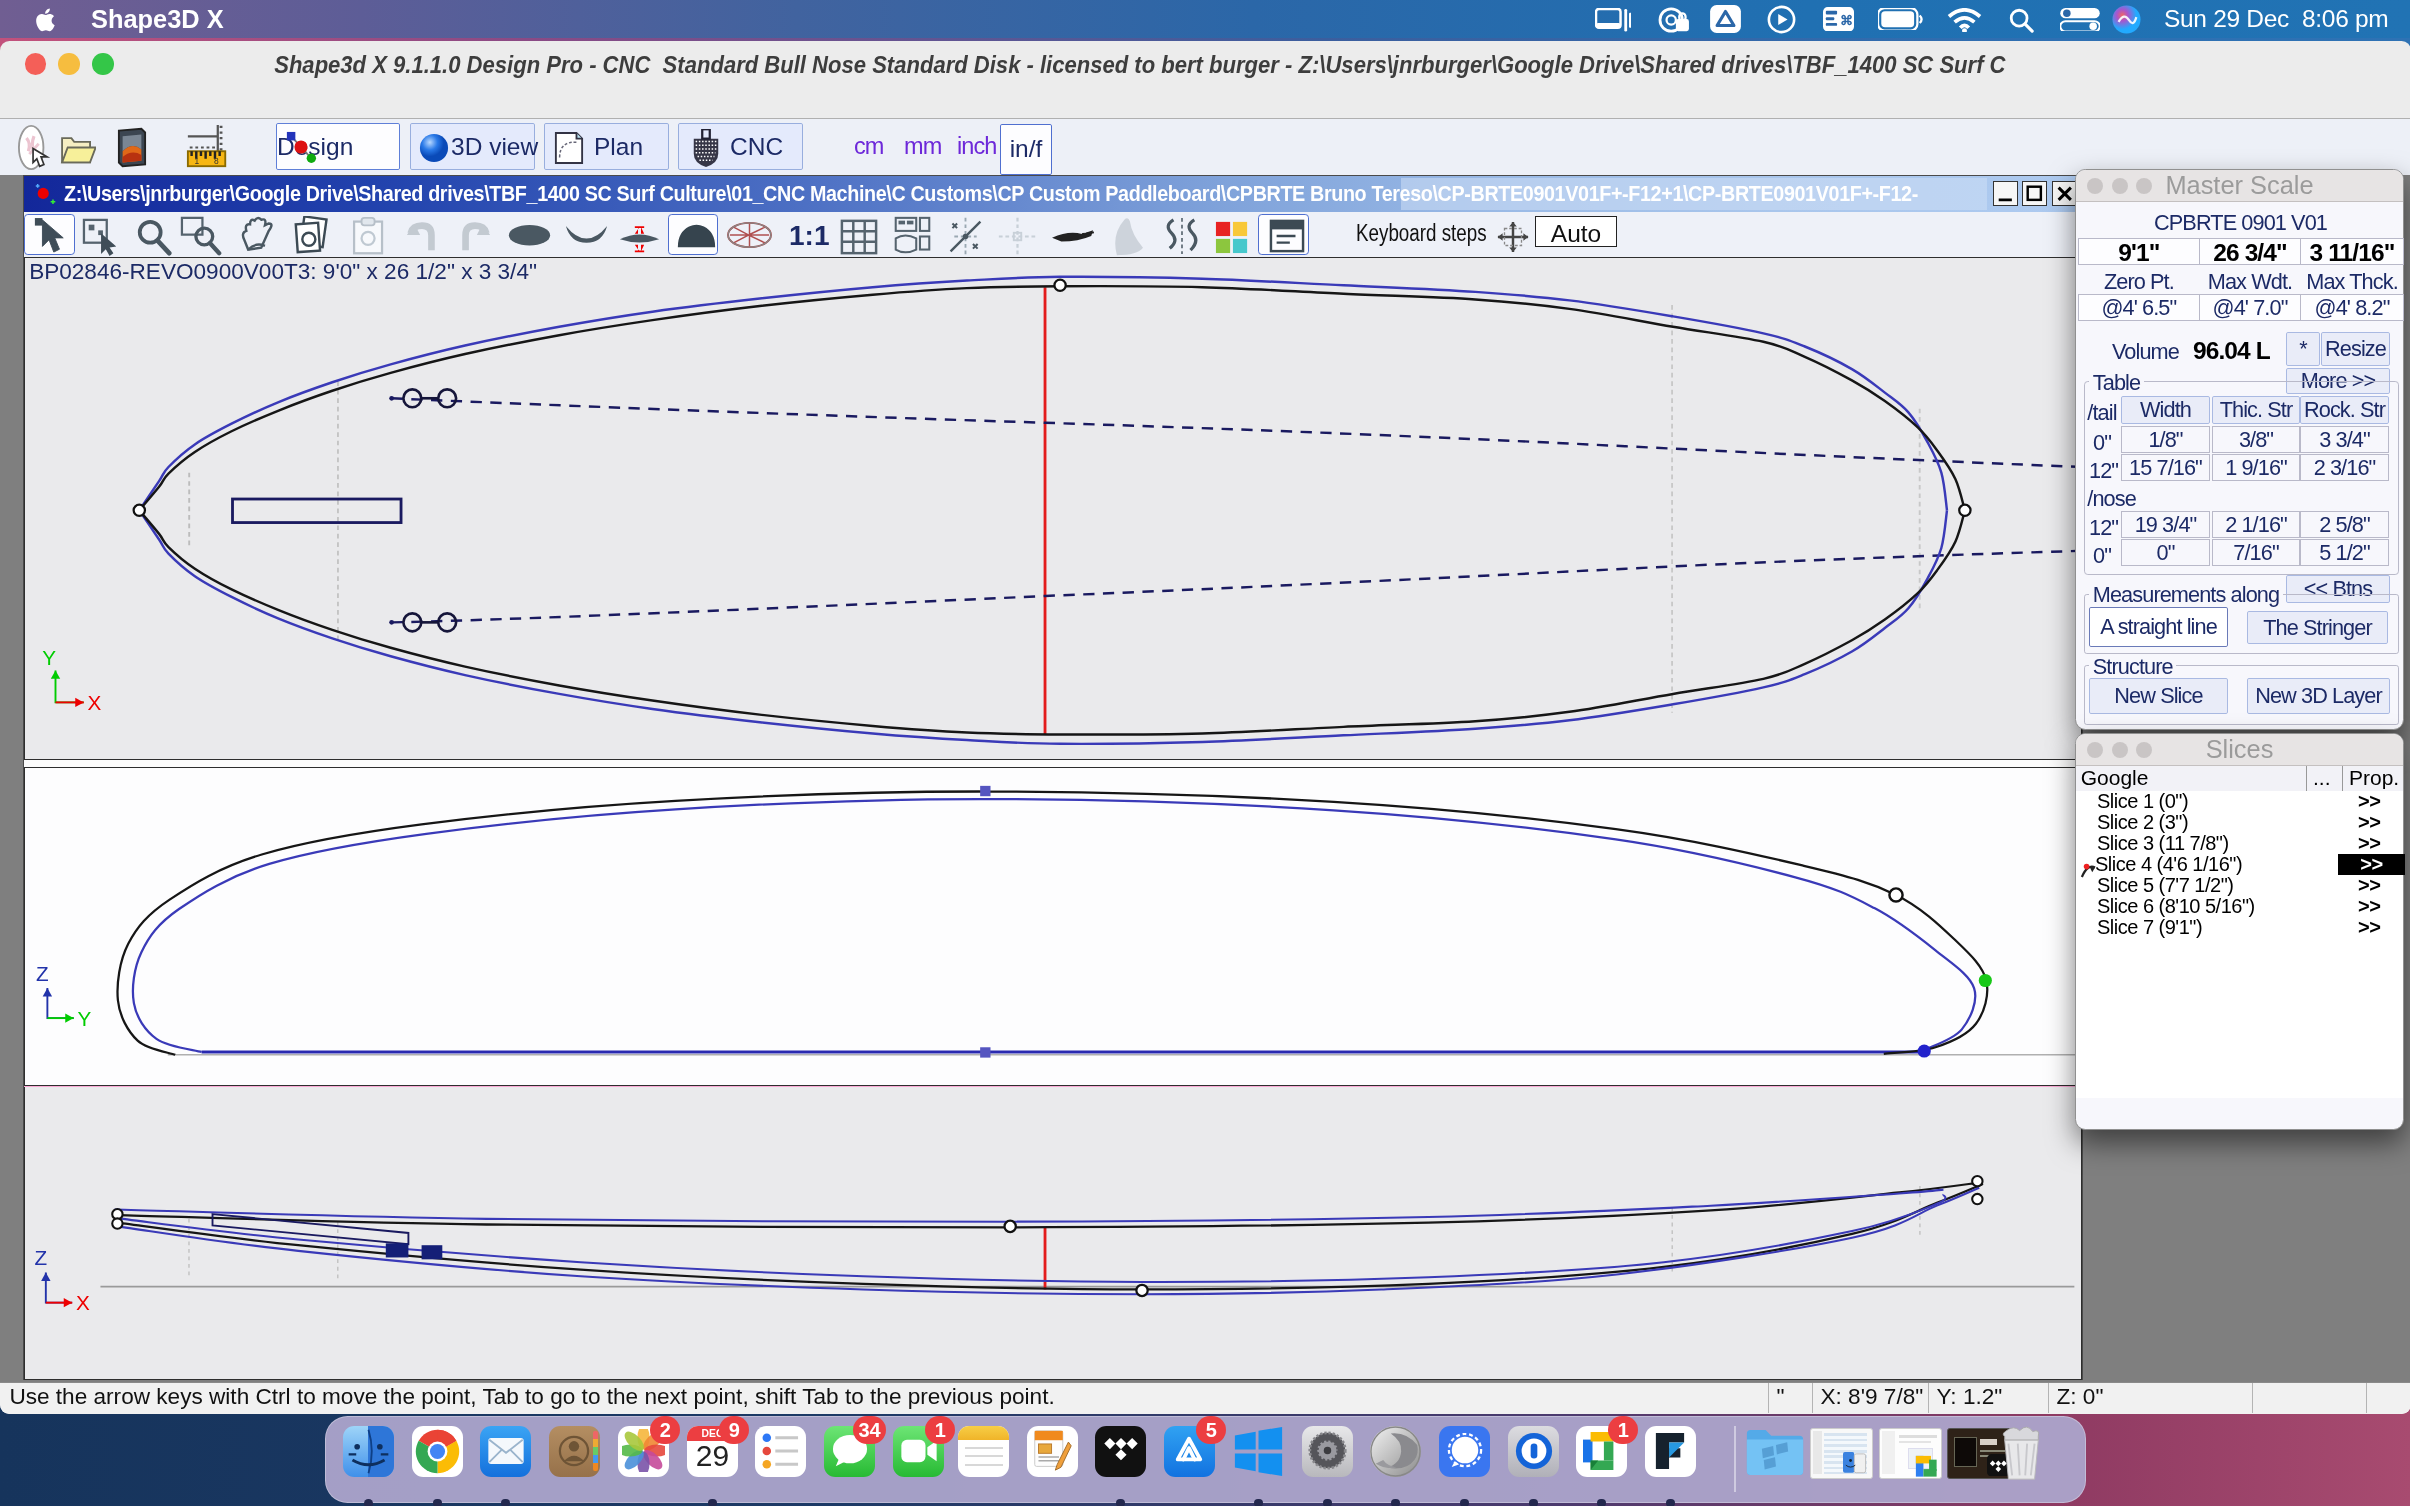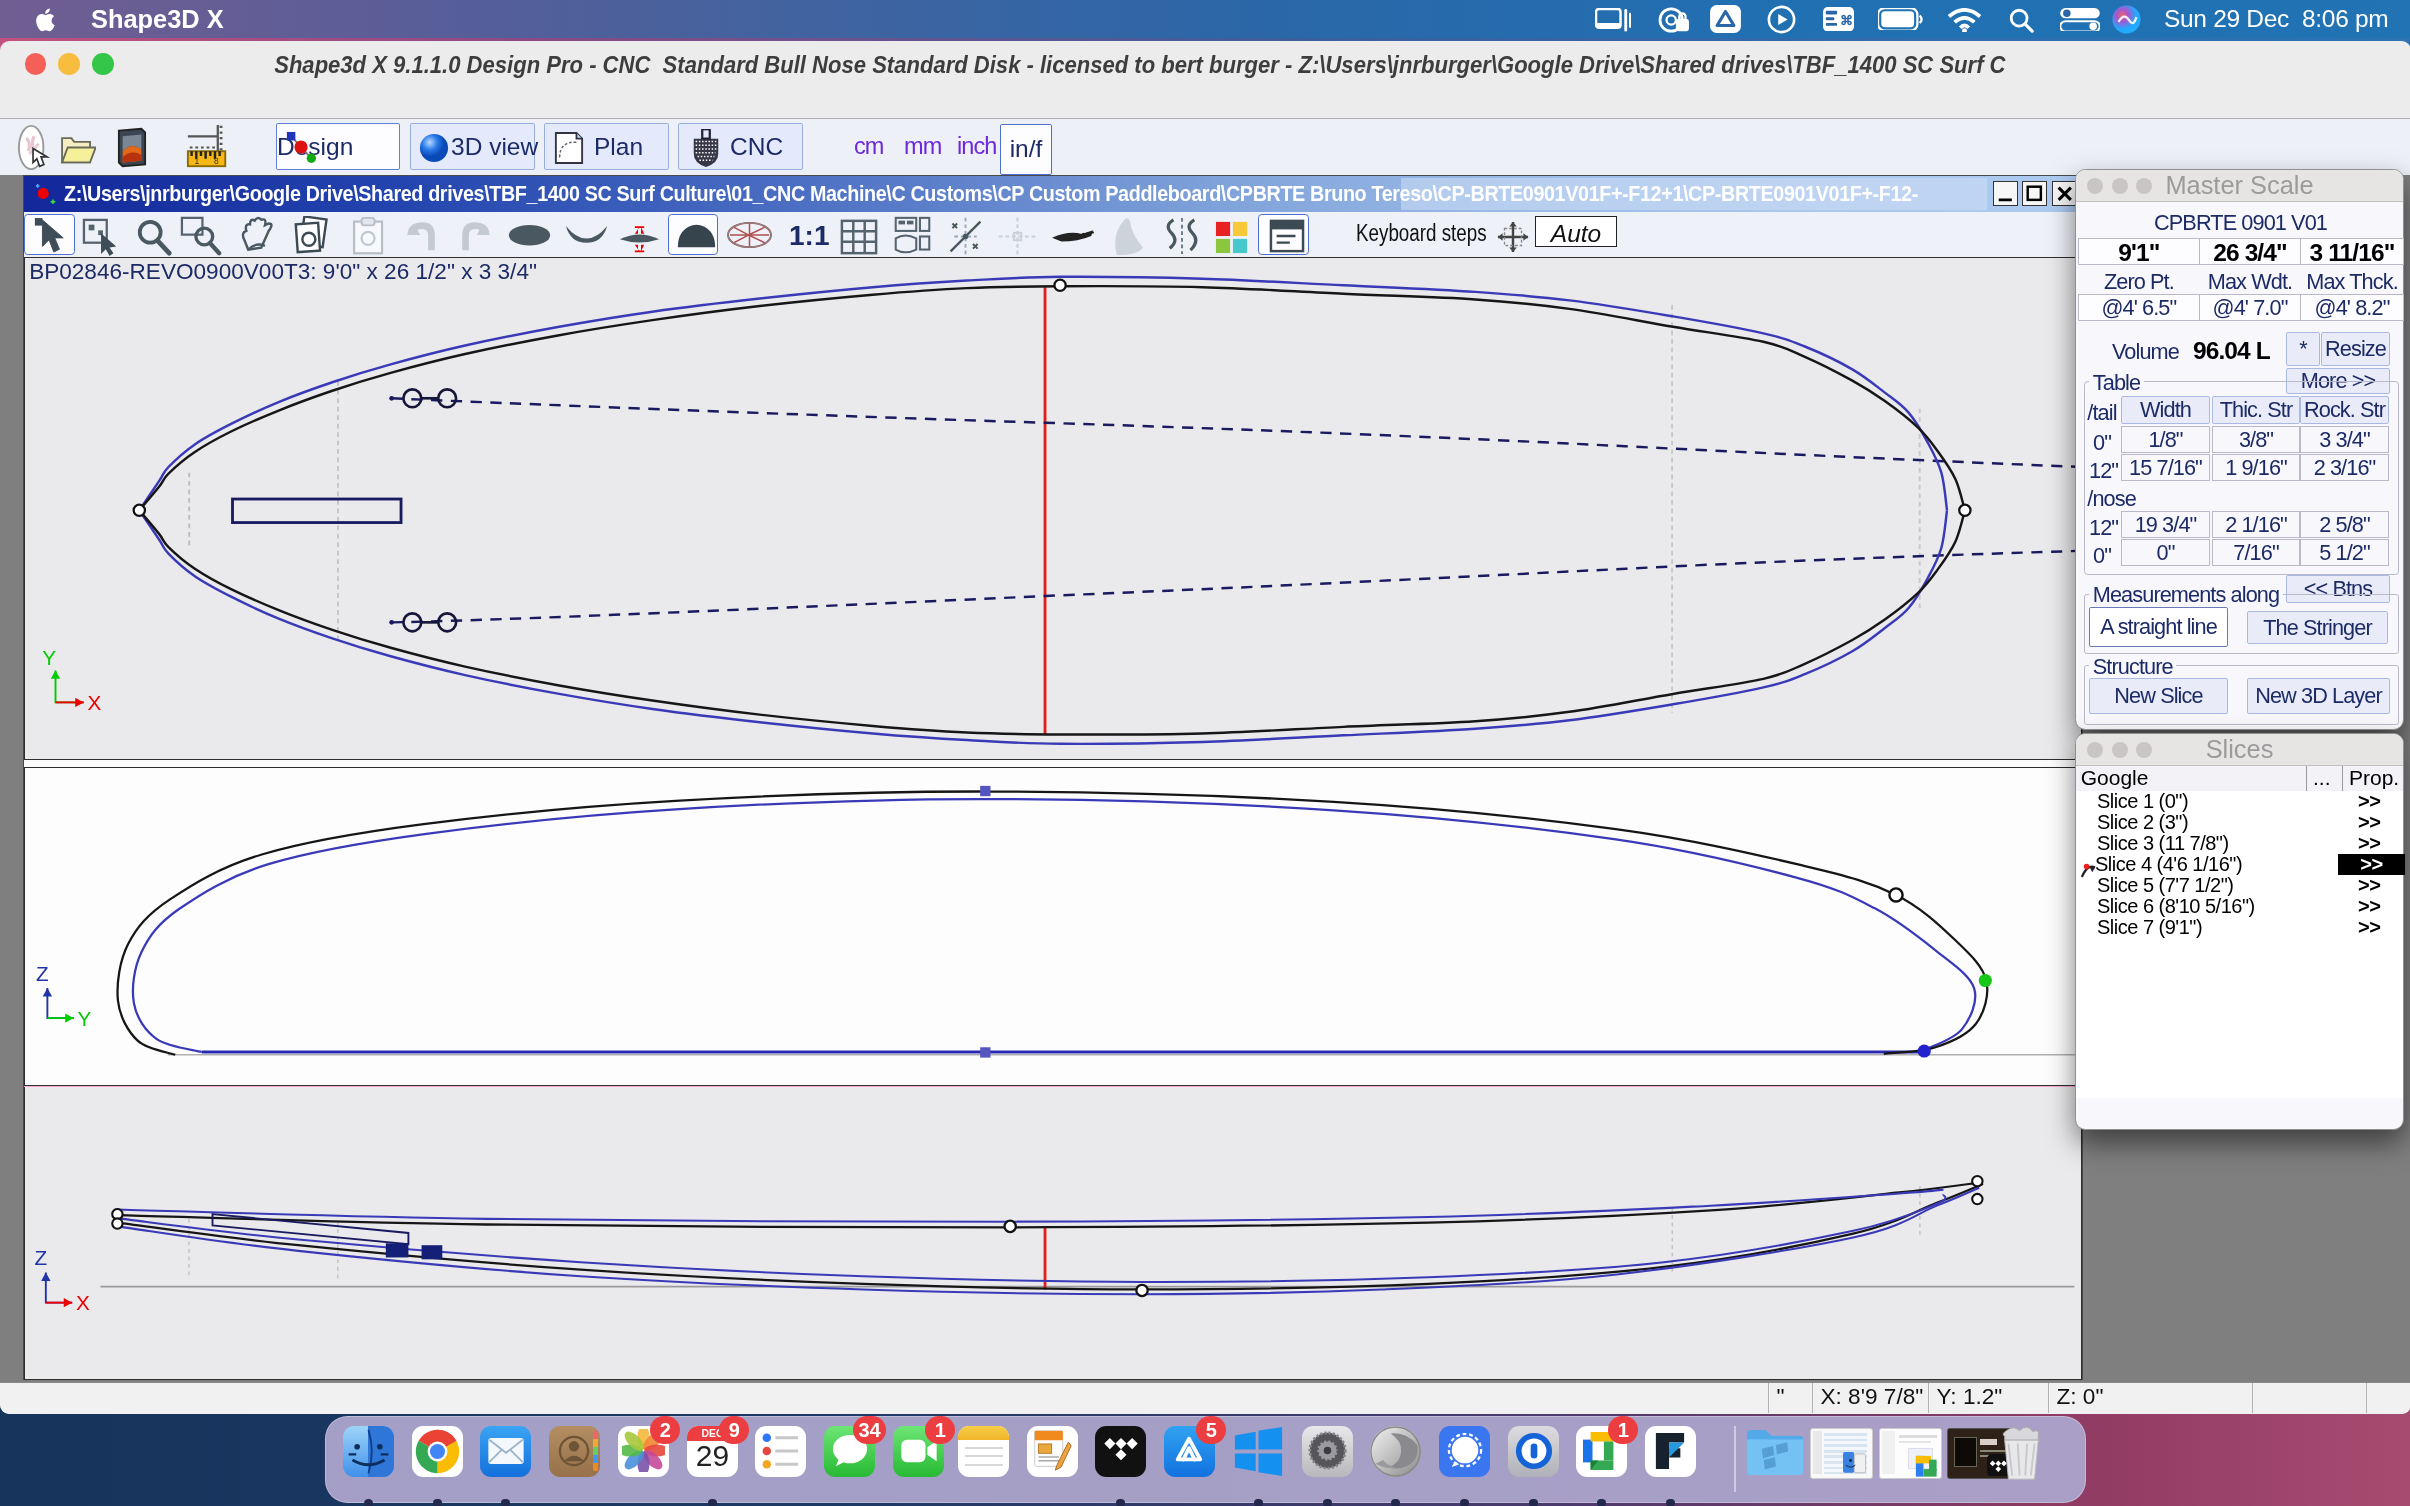--- a/index.html
+++ b/index.html
@@ -312,21 +312,21 @@
             <rect x="2" y="2" width="34" height="32" fill="none" stroke="#3c4a54" stroke-width="2.6"></rect>
             <rect x="2" y="2" width="34" height="9" fill="#3c4a54"></rect>
             <path d="M8 18 l20 0 M8 25 l14 0" stroke="#3c4a54" stroke-width="2.6"></path>
           </svg>
         <span class="abs" style="left:1332px;top:7.5px;font-size:23.5px;color:#111;transform:scaleX(0.8);transform-origin:0 0;">Keyboard steps</span>
         <svg class="abs" style="left:1472px;top:7.5px" width="34" height="34" viewBox="0 0 36 36">
             <path d="M18 2 L18 34 M2 18 L34 18" stroke="#444" stroke-width="2.6"></path>
             <path d="M18 2 l-4 5 l8 0 Z M18 34 l-4 -5 l8 0 Z M2 18 l5 -4 l0 8 Z M34 18 l-5 -4 l0 8 Z" fill="#444"></path>
             <rect x="9" y="9" width="18" height="18" fill="none" stroke="#888" stroke-width="1.4" stroke-dasharray="3 2"></rect>
           </svg>
-        <div class="abs" style="left:1511px;top:3.8px;width:82px;height:31px;background:#fff;border:1.9px solid #222;box-sizing:border-box;font-size:24.5px;text-align:center;line-height:34px;color:#111;font-style:italic;">Auto</div>
+        <div class="abs" style="left:1511px;top:3.8px;width:82px;height:31px;background:#fff;border:1.9px solid #222;box-sizing:border-box;font-size:24.5px;text-align:center;line-height:34px;color:#111;">Auto</div>
       </div>
       <div class="cpanel" style="top:81px;height:503px;background:#eaeaec;">
       <svg width="2057" height="499" viewBox="0 0 2184 530">
         <path d="M174,228 L174,308" stroke="#bcbcbc" stroke-width="2" stroke-dasharray="5 4" fill="none"></path>
         <path d="M332,131 L332,405" stroke="#c4c4c4" stroke-width="2" stroke-dasharray="5 4" fill="none"></path>
         <path d="M1749,50 L1749,483" stroke="#c8c8c8" stroke-width="2" stroke-dasharray="5 4" fill="none"></path>
         <path d="M2012,160 L2012,375" stroke="#c8c8c8" stroke-width="2" stroke-dasharray="5 4" fill="none"></path>
         <path d="M1083,31 L1083,506" stroke="#e31c1c" stroke-width="3" fill="none"></path>
         <path d="M389,149 C500,154 800,166 1083,175 C1300,182 1500,190 1700,200 C1900,210 2085,218 2184,222" stroke="#1a1a60" stroke-width="2.6" stroke-dasharray="12 9" fill="none"></path>
         <path d="M389,387 C500,385 800,372 1083,359 C1300,350 1500,340 1700,330 C1900,320 2085,314 2184,311" stroke="#1a1a60" stroke-width="2.6" stroke-dasharray="12 9" fill="none"></path>
@@ -486,20 +486,21 @@
               <path d="M16 10 l-6 -1 l3 6 Z" fill="#222"></path>
               <circle cx="7" cy="9" r="3" fill="#e22"></circle>
             </svg>Slice 4 (4'6 1/16")<div class="abs" style="left:262px;top:0;width:67px;height:21px;background:#000;color:#fff;text-align:center;font-weight:bold;">&gt;&gt;</div></div>
         <div style="padding-left:21px;">Slice 5 (7'7 1/2")<span class="abs" style="left:282px;font-weight:bold;">&gt;&gt;</span></div>
         <div style="padding-left:21px;">Slice 6 (8'10 5/16")<span class="abs" style="left:282px;font-weight:bold;">&gt;&gt;</span></div>
         <div style="padding-left:21px;">Slice 7 (9'1")<span class="abs" style="left:282px;font-weight:bold;">&gt;&gt;</span></div>
       </div>
     </div>
   </div>
   <div class="abs" id="statusbar">
+    <span class="abs" style="left:9.4px;top:0.9px;">Use the arrow keys with Ctrl to move the point, Tab to go to the next point, shift Tab to the previous point.</span>
     <div class="scell" style="left:1768px;width:43px;">"</div>
     <div class="scell" style="left:1812px;width:117px;">X: 8'9 7/8"</div>
     <div class="scell" style="left:1928px;width:120px;">Y: 1.2"</div>
     <div class="scell" style="left:2048px;width:204px;">Z: 0"</div>
     <div class="scell" style="left:2252px;width:114px;"></div>
     <div class="scell" style="left:2366px;width:44px;"></div>
   </div>
 </div>
 <div class="abs" id="dock">
   <div class="dicon" style="left:17px;background:linear-gradient(180deg,#9ed4f8,#3f90ea);overflow:hidden;">

